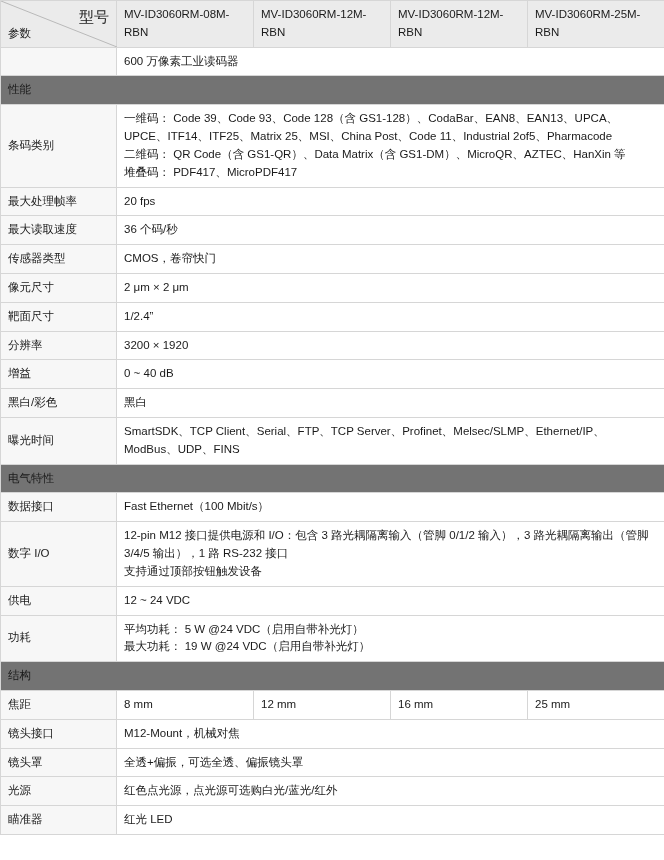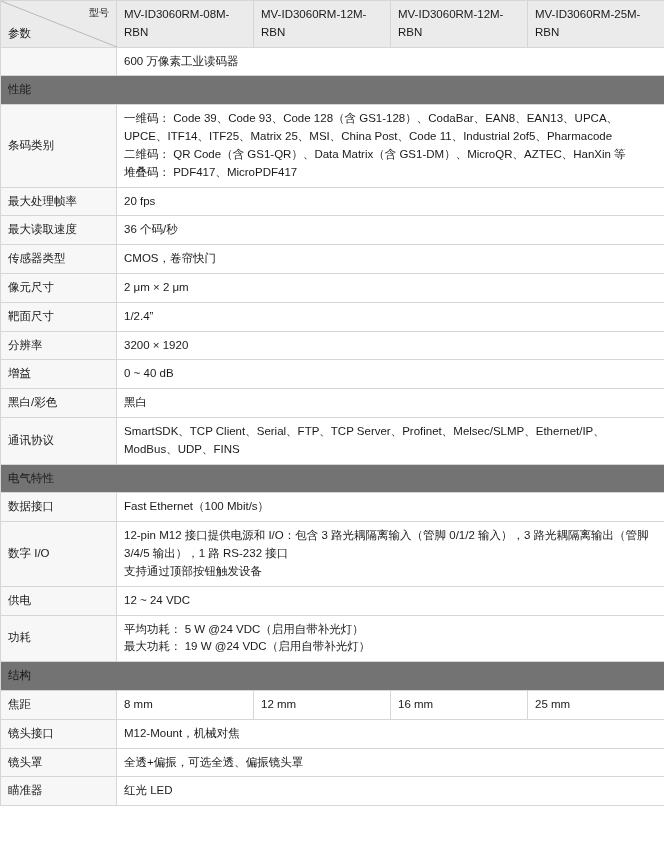--- a/index.html
+++ b/index.html
@@ -40,21 +40,21 @@
     position: absolute;
     top: 0; left: 0; right: 0; bottom: 0;
   }
   .hdr-corner .diag svg {
     position: absolute; top: 0; left: 0;
   }
   .hdr-corner .lbl-model {
     position: absolute;
     top: 4px;
     right: 7px;
-    font-size: 10px;
+    font-size: 15px;
   }
   .hdr-corner .lbl-param {
     position: absolute;
     bottom: 4px;
     left: 7px;
     font-size: 11.5px;
   }
   td.modelcell {
     background: #ebebeb;
     vertical-align: top;
@@ -167,21 +167,21 @@
     <td class="rowlabel">增益</td>
     <td class="val" colspan="4">0 ~ 40 dB</td>
   </tr>
 
   <tr>
     <td class="rowlabel">黑白/彩色</td>
     <td class="val" colspan="4">黑白</td>
   </tr>
 
   <tr>
-    <td class="rowlabel">通讯协议</td>
+    <td class="rowlabel">曝光时间</td>
     <td class="val" colspan="4">
       <span class="sub">SmartSDK、TCP Client、Serial、FTP、TCP Server、Profinet、Melsec/SLMP、Ethernet/IP、</span>
       <span class="sub">ModBus、UDP、FINS</span>
     </td>
   </tr>
 
   <tr>
     <td class="sectionrow" colspan="5">电气特性</td>
   </tr>
 
@@ -226,20 +226,24 @@
   <tr>
     <td class="rowlabel">镜头接口</td>
     <td class="val" colspan="4">M12-Mount，机械对焦</td>
   </tr>
 
   <tr>
     <td class="rowlabel">镜头罩</td>
     <td class="val" colspan="4">全透+偏振，可选全透、偏振镜头罩</td>
   </tr>
 
+  <tr>
+    <td class="rowlabel">光源</td>
+    <td class="val" colspan="4">红色点光源，点光源可选购白光/蓝光/红外</td>
+  </tr>
 
   <tr>
     <td class="rowlabel">瞄准器</td>
     <td class="val" colspan="4">红光 LED</td>
   </tr>
 
 </tbody>
   </table>
 
 </body></html>

